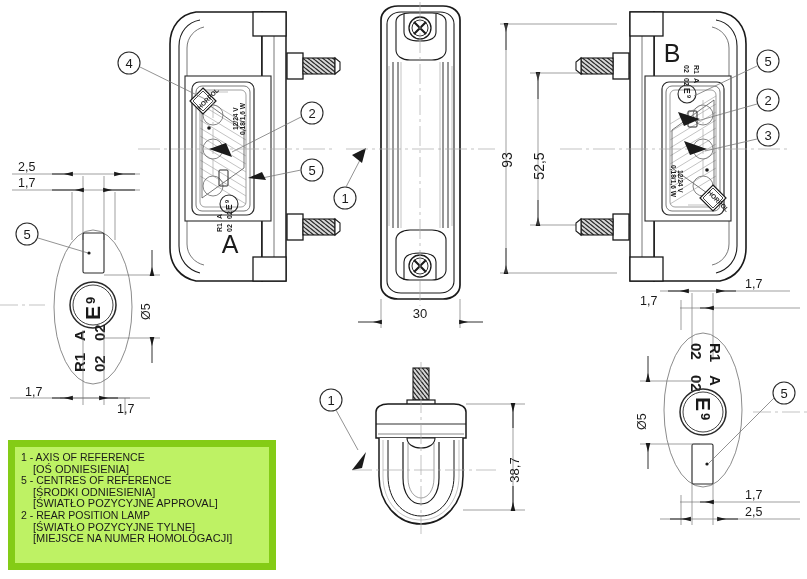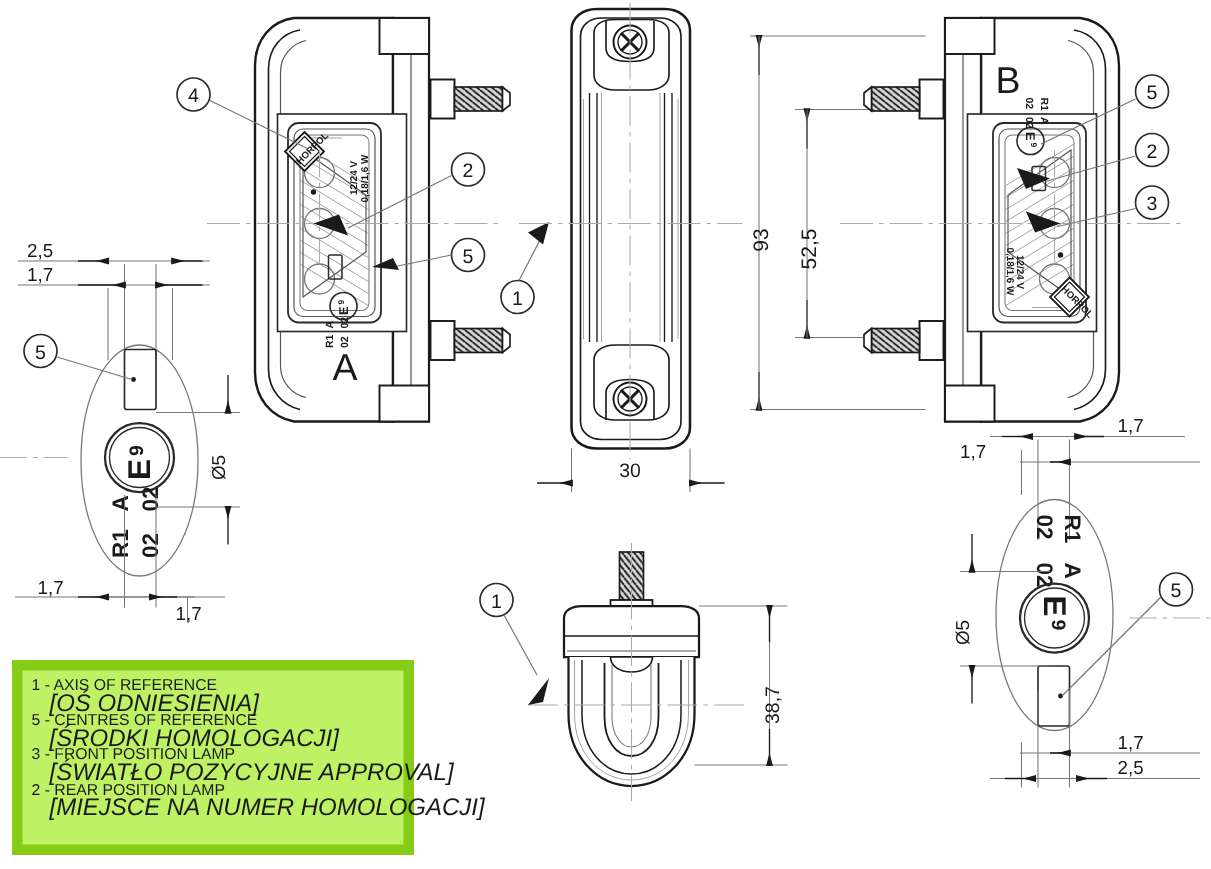--- a/index.html
+++ b/index.html
@@ -36,25 +36,24 @@
     box-sizing: border-box;
     padding: 5px 6px 4px 6px;
   }
   .legend-line {
     font-size: 10.5px;
     line-height: 11.6px;
     white-space: nowrap;
     letter-spacing: 0px;
   }
   .legend-sub {
-    font-size: 16px;
+    font-size: 11px;
     line-height: 11.6px;
     white-space: nowrap;
     padding-left: 12px;
-    font-style: italic;
   }
 </style>
 </head>
 <body>
 
 <div id="stage">
 
 <svg width="807" height="579" viewBox="0 0 807 579">
 
   <defs>
@@ -507,20 +506,20 @@
 
     <line x1="753" y1="412" x2="807" y2="412" stroke="#aaa" stroke-width="0.7" stroke-dasharray="18,4,3,4"></line>
   </g>
 
 </svg>
 
 <div class="legend-box">
   <div class="legend-line">1 - AXIS OF REFERENCE</div>
   <div class="legend-sub">[OŚ ODNIESIENIA]</div>
   <div class="legend-line">5 - CENTRES OF REFERENCE</div>
-  <div class="legend-sub">[ŚRODKI HOMOLOGACJI]</div>
-  <div class="legend-line">3 - FRONT POSITION LAMP</div>
+  <div class="legend-sub">[ŚRODKI ODNIESIENIA]</div>
   <div class="legend-sub">[ŚWIATŁO POZYCYJNE APPROVAL]</div>
   <div class="legend-line">2 - REAR POSITION LAMP</div>
+  <div class="legend-sub">[ŚWIATŁO POZYCYJNE TYLNE]</div>
   <div class="legend-sub">[MIEJSCE NA NUMER HOMOLOGACJI]</div>
 </div>
 
 </div>
 
 </body></html>

